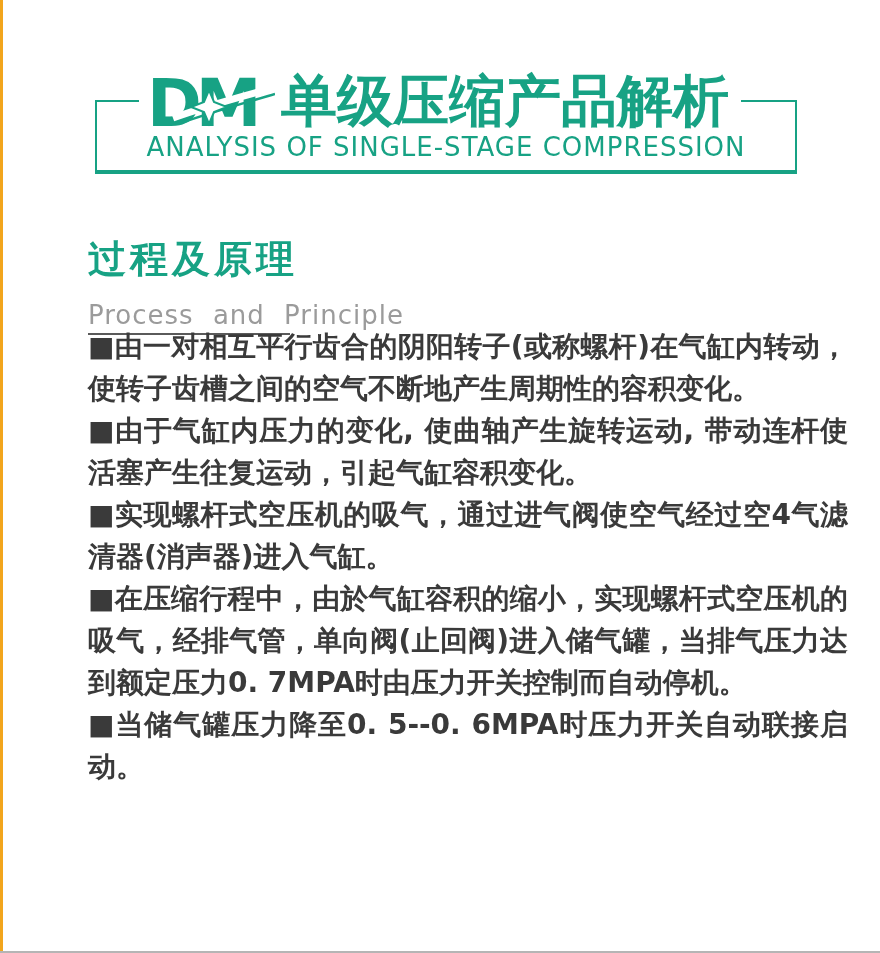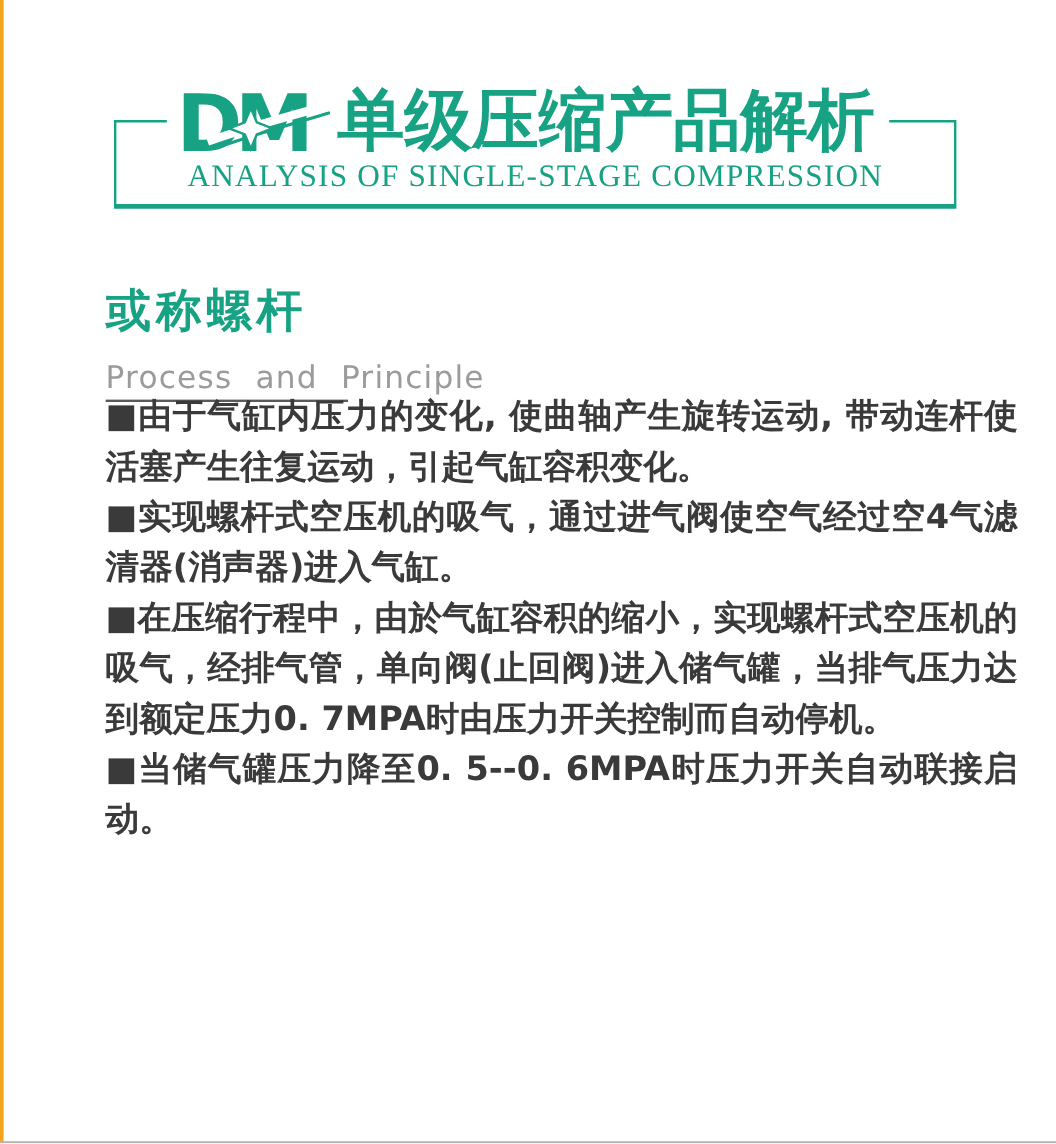--- a/index.html
+++ b/index.html
@@ -44,21 +44,21 @@
   .header-title{
     color:var(--teal);
     font-size:56px;font-weight:700;
     line-height:66px;letter-spacing:0px;
   }
   .header-subtitle{
     position:absolute;top:132px;left:95px;width:702px;
     text-align:center;
     color:var(--teal);
     font-size:26px;font-weight:400;letter-spacing:1px;
-    z-index:3;white-space:nowrap;font-family:Liberation Serif, serif;
+    z-index:3;white-space:nowrap;
   }
   
   .section-head{position:absolute;left:88px;top:238px;}
   .section-title-cn{
     color:var(--teal);
     font-size:38px;font-weight:700;letter-spacing:4px;
     line-height:1.15;
   }
   .section-title-en{
     color:var(--gray);
@@ -96,27 +96,28 @@
       <path d="M22,50 C50,40 92,28 122,20" stroke="#ffffff" stroke-width="7" fill="none"></path>
       <path d="M30,55 C58,45 100,33 124,26" stroke="#17a284" stroke-width="2.5" fill="none"></path>
       <polygon points="58,22 63,34 76,39 63,44 58,56 53,44 40,39 53,34" fill="#ffffff" stroke="#17a284" stroke-width="2"></polygon>
     </svg>
     <div class="header-title">单级压缩产品解析</div>
   </div>
 
   <div class="header-subtitle">ANALYSIS OF SINGLE-STAGE COMPRESSION</div>
 
   <div class="section-head">
-    <div class="section-title-cn">或称螺杆</div>
+    <div class="section-title-cn">过程及原理</div>
     <div class="section-title-en">Process  and  Principle</div>
     <div class="section-underline"></div>
   </div>
 
   <div class="body-text">
 
+  <p>■由一对相互平行齿合的阴阳转子(或称螺杆)在气缸内转动，使转子齿槽之间的空气不断地产生周期性的容积变化。</p>
       <p>■由于气缸内压力的变化, 使曲轴产生旋转运动, 带动连杆使活塞产生往复运动，引起气缸容积变化。</p>
       <p>■实现螺杆式空压机的吸气，通过进气阀使空气经过空4气滤清器(消声器)进入气缸。</p>
       <p>■在压缩行程中，由於气缸容积的缩小，实现螺杆式空压机的吸气，经排气管，单向阀(止回阀)进入储气罐，当排气压力达到额定压力0. 7MPA时由压力开关控制而自动停机。</p>
       <p>■当储气罐压力降至0. 5--0. 6MPA时压力开关自动联接启动。</p>
     </div>
 
   <div class="bottom-divider"></div>
 
 </div>
 

